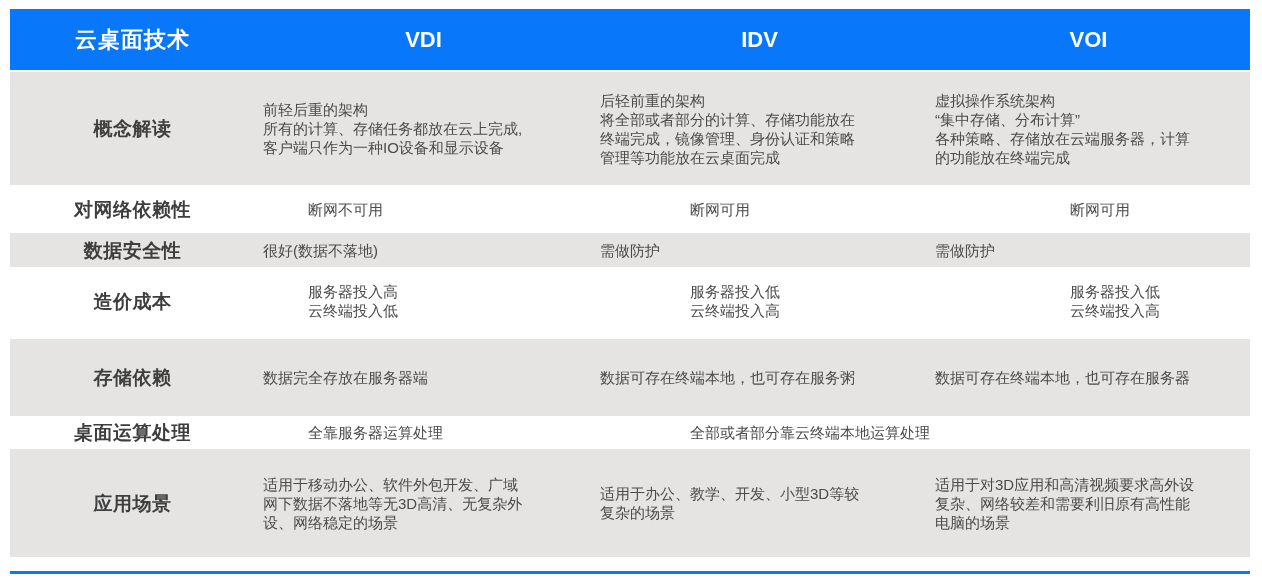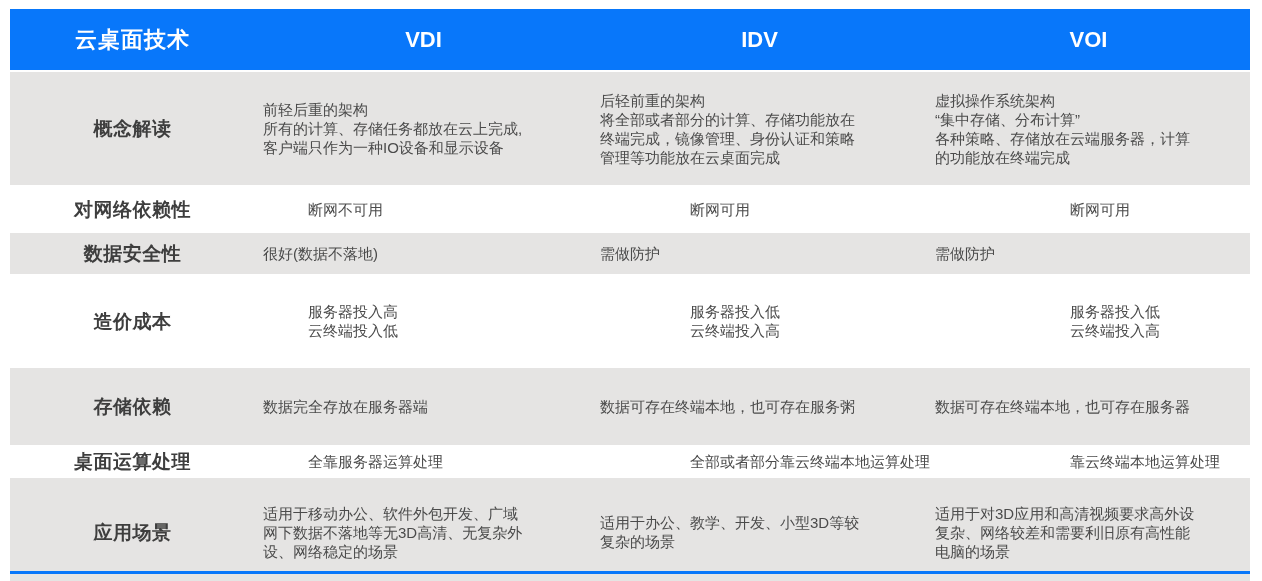--- a/index.html
+++ b/index.html
@@ -14,22 +14,22 @@
     display:flex;flex-direction:column;
   }
   .row{
     display:grid;
     grid-template-columns:245px 337px 335px 1fr;
     width:100%;
   }
   .row.header{height:61px;background:#0877FA;border-bottom:2px solid #ffffff;}
   .row.r1{height:113px;}
   .row.r2{height:48px;}
-  .row.r3{height:41px;}
-  .row.r4{height:94px;}
+  .row.r3{height:34px;}
+  .row.r4{height:72px;font-family:Liberation Mono, monospace;}
   .row.r5{height:77px;}
   .row.r6{height:33px;}
   .row.r7{height:108px;}
   .row.gray{background:#E5E4E3;}
   .row.white{background:#ffffff;gap:45px;}
   .cell{
     display:flex;align-items:center;
     font-size:15px;line-height:19px;color:#4B4B4B;
     padding:4px 14px 4px 8px;box-sizing:border-box;
     white-space:pre-line;
@@ -106,21 +106,20 @@
       <div class="cell label">存储依赖</div>
       <div class="cell">数据完全存放在服务器端</div>
       <div class="cell">数据可存在终端本地，也可存在服务粥</div>
       <div class="cell">数据可存在终端本地，也可存在服务器</div>
     </div>
 
     <div class="row r6 white">
       <div class="cell label">桌面运算处理</div>
       <div class="cell">全靠服务器运算处理</div>
       <div class="cell">全部或者部分靠云终端本地运算处理</div>
-      <div class="cell">靠云终端本地运算处理</div>
     </div>
 
     <div class="row r7 gray">
       <div class="cell label">应用场景</div>
       <div class="cell">适用于移动办公、软件外包开发、广域
 网下数据不落地等无3D高清、无复杂外
 设、网络稳定的场景</div>
       <div class="cell">适用于办公、教学、开发、小型3D等较
 复杂的场景</div>
       <div class="cell">适用于对3D应用和高清视频要求高外设

